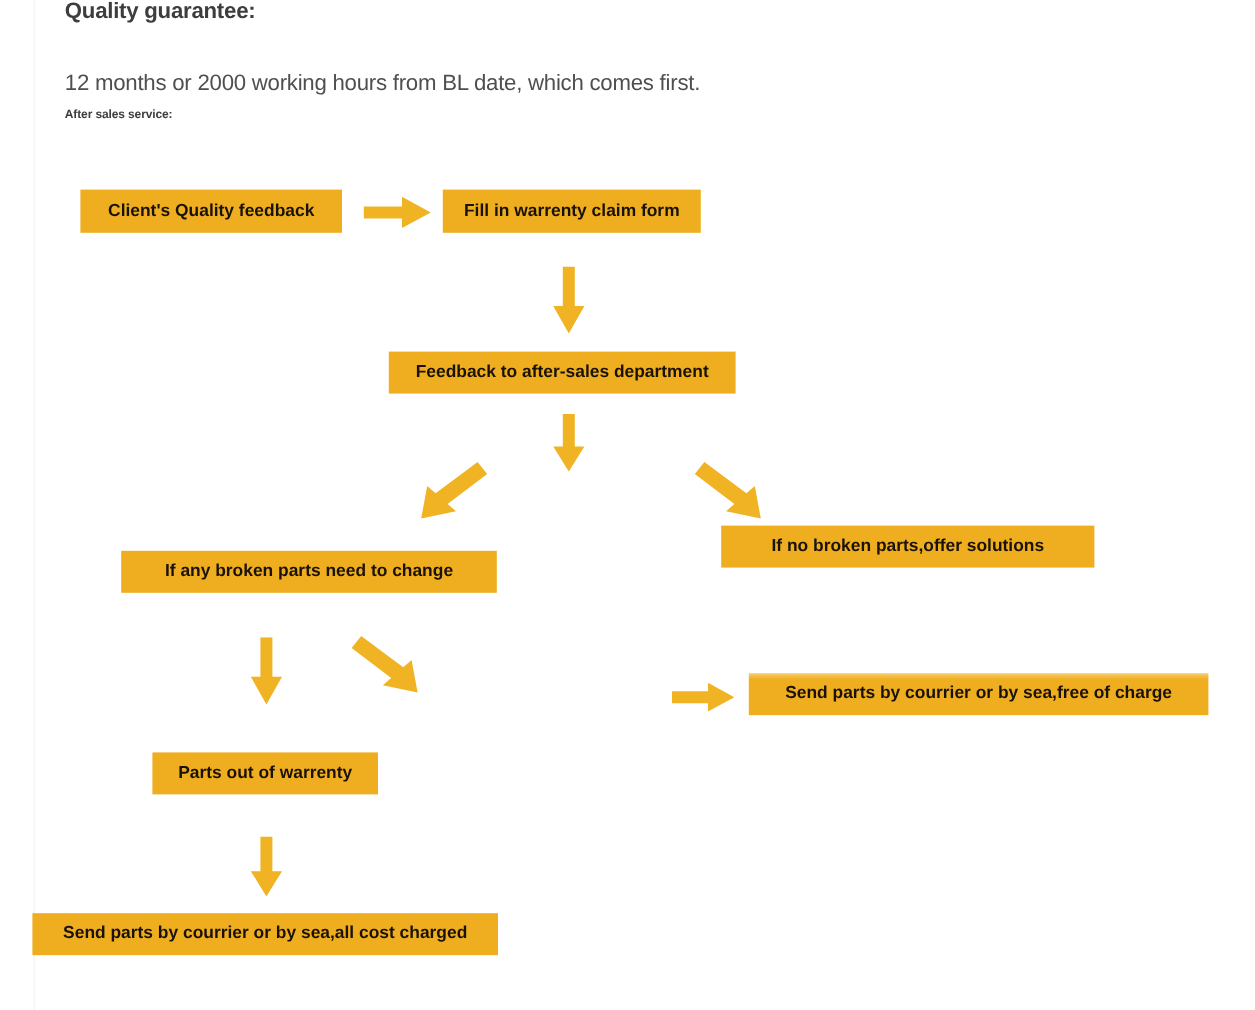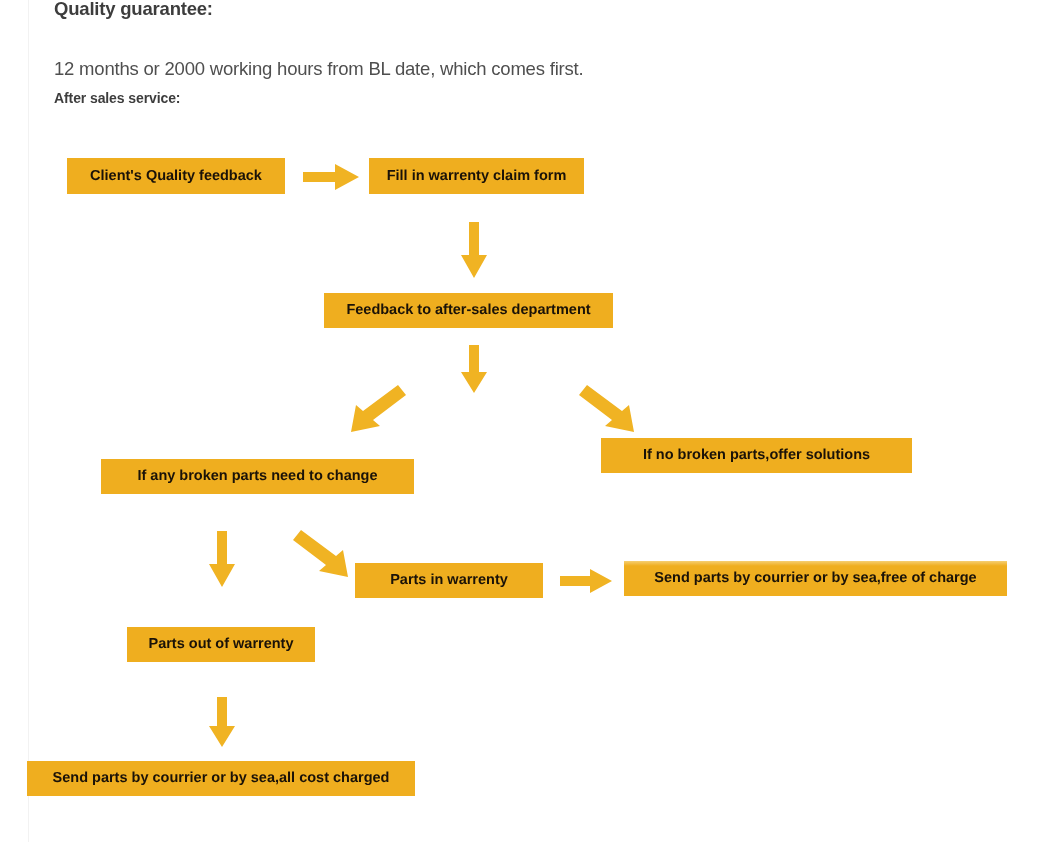--- a/index.html
+++ b/index.html
@@ -54,21 +54,21 @@
     top: 41px;
     font-size: 18.5px;
     font-weight: normal;
     color: #4f4f4f;
     letter-spacing: -0.2px;
     margin-top: 17px;
   }
   .heading-2 {
     left: 54px;
     top: 90px;
-    font-size: 14px;
+    font-size: 10px;
     font-weight: bold;
     color: #3d3d3d;
     letter-spacing: -0.1px;
   }
 
   
   #chart {
     position: absolute;
     left: 0;
     top: 0;
@@ -141,23 +141,20 @@
     </div>
 
     <div class="node" id="node-broken">
       <span>If any broken parts need to change</span>
     </div>
 
     <div class="node" id="node-nobroken">
       <span>If no broken parts,offer solutions</span>
     </div>
 
-    <div class="node" id="node-in-warr">
-      <span>Parts in warrenty</span>
-    </div>
 
     <div class="node" id="node-send-free">
       <span>Send parts by courrier or by sea,free of charge</span>
     </div>
 
     <div class="node" id="node-out-warr">
       <span>Parts out of warrenty</span>
     </div>
 
     <div class="node" id="node-send-all">

